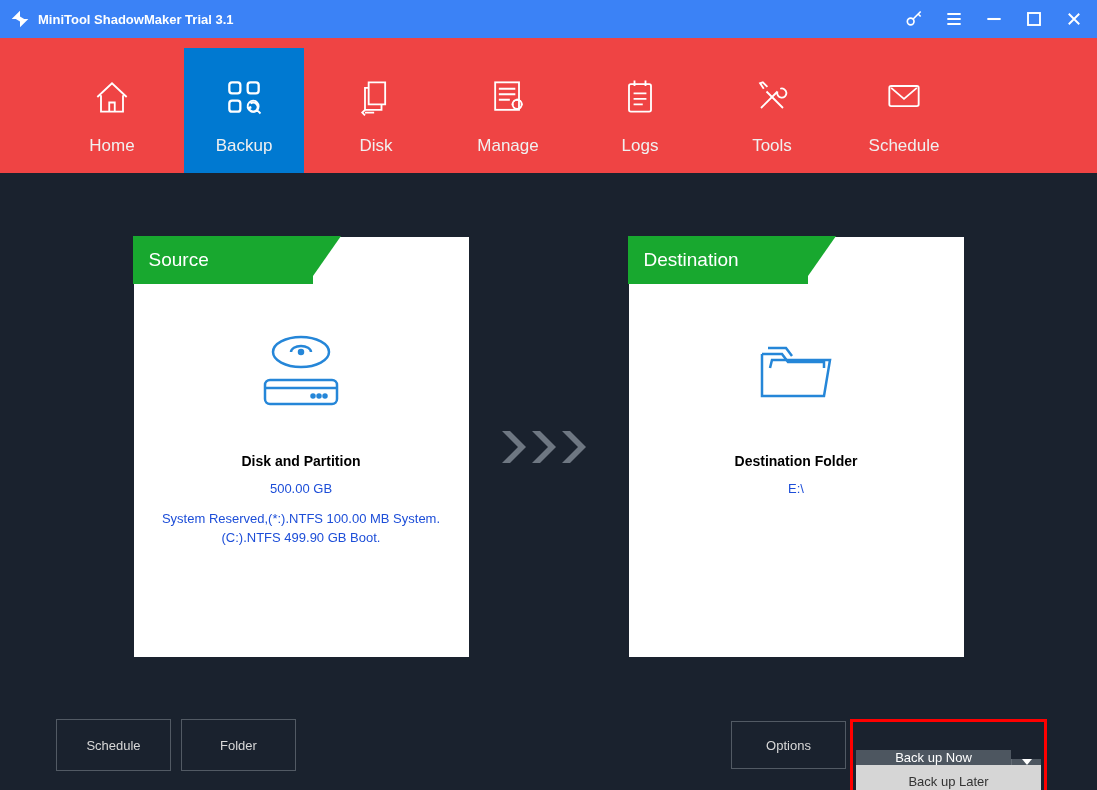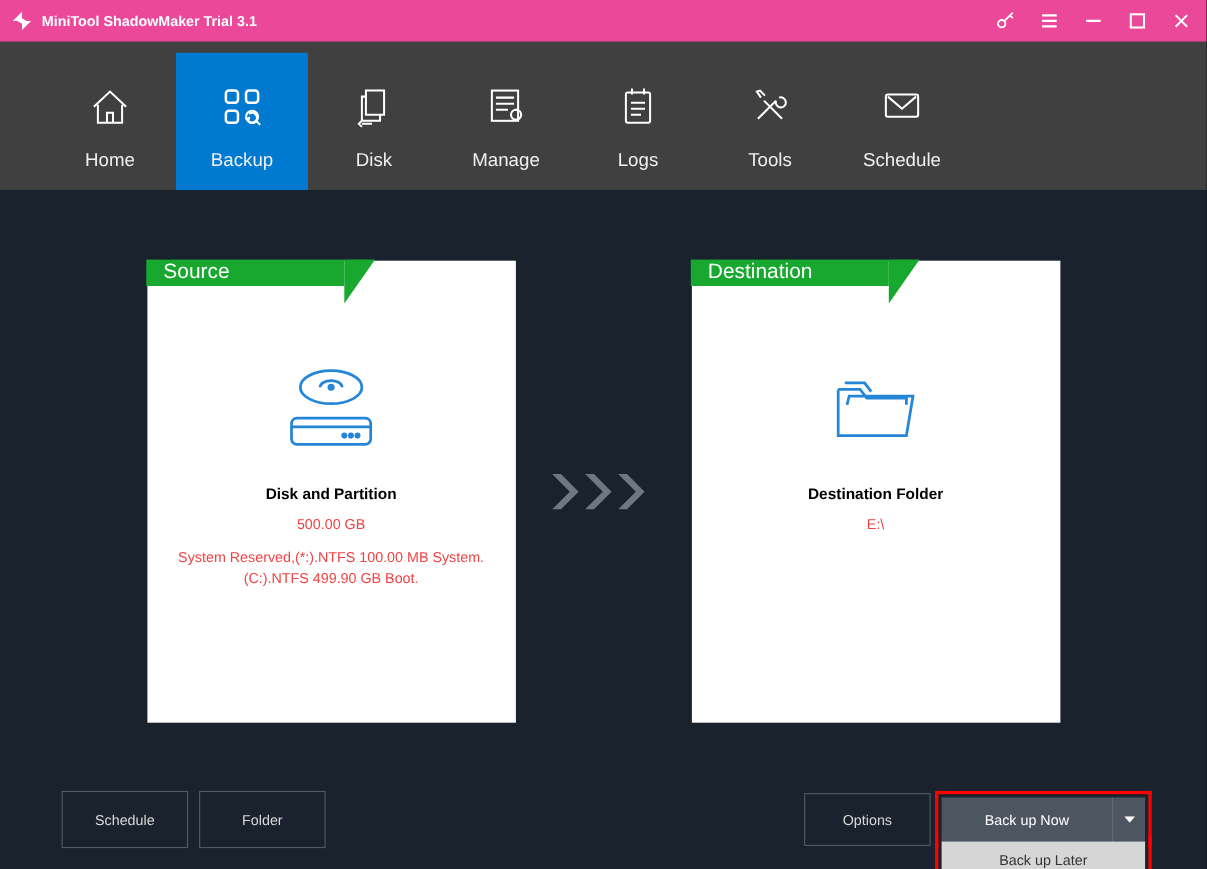--- a/index.html
+++ b/index.html
@@ -1,47 +1,47 @@
 <!DOCTYPE html>
 <html><head>
 <meta charset="utf-8">
 <style>
   * { box-sizing: border-box; margin: 0; padding: 0; }
   body { width: 1097px; height: 790px; background: #0f0f0f; font-family: "Segoe UI", Arial, sans-serif; overflow: hidden; }
   .window { width: 100%; height: 100%; display: flex; flex-direction: column; }
-  .titlebar { height: 38px; background: #ec4899; display: flex; align-items: center; padding: 0 10px; color: #fff; }
+  .titlebar { height: 38px; background: #3b82f6; display: flex; align-items: center; padding: 0 10px; color: #fff; }
   .titlebar .logo { width: 20px; height: 20px; margin-right: 8px; }
   .titlebar .title { font-size: 13px; font-weight: 600; flex: 1; }
   .titlebar .tb-right { display: flex; align-items: center; gap: 14px; }
   .tb-btn { width: 26px; height: 26px; display: flex; align-items: center; justify-content: center; cursor: pointer; }
-  .nav { height: 135px; background: #404040; display: flex; padding-top: 10px; }
+  .nav { height: 135px; background: #ef4444; display: flex; padding-top: 10px; gap: 12px; }
   .nav-item { width: 120px; height: 125px; display: flex; flex-direction: column; align-items: center; justify-content: center; color: #f0f0f0; cursor: pointer; padding-top: 6px; }
   .nav-gap-left { width: 40px; }
   .nav-item.active { background: #0079d1; }
   .nav-item .icon { height: 50px; display: flex; align-items: center; justify-content: center; }
   .nav-item .label { font-size: 17px; margin-top: 14px; }
   .content { flex: 1; background: #1a222e; position: relative; }
   .panels { display: flex; align-items: flex-start; justify-content: center; padding-top: 64px; gap: 25px; }
   .panel { width: 335px; height: 420px; background: #fff; position: relative; display: flex; flex-direction: column; align-items: center; cursor: pointer; }
-  .panel-tab { position: absolute; top: -1px; left: -1px; height: 24px; width: 180px; background: #18a82f; color: #fff; font-size: 19px; display: flex; align-items: center; padding-left: 16px; font-weight: 400; }
+  .panel-tab { position: absolute; top: -1px; left: -1px; height: 48px; width: 180px; background: #18a82f; color: #fff; font-size: 19px; display: flex; align-items: center; padding-left: 16px; font-weight: 400; }
   .panel-tab::after { content: ""; position: absolute; right: -28px; top: 0; width: 0; height: 0; border-bottom: 40px solid transparent; border-left: 28px solid #18a82f; }
   .panel-icon { margin-top: 88px; height: 90px; display: flex; align-items: center; justify-content: center; }
-  .panel-title { font-size: 14px; font-weight: 700; color: #000; margin-top: 26px; }
-  .panel-line { font-size: 13px; color: #ef4444; margin-top: 10px; text-align: center; padding: 0 14px; line-height: 1.5; }
+  .panel-title { font-size: 14px; font-weight: 700; color: #000; margin-top: 38px; }
+  .panel-line { font-size: 13px; color: #1d4ed8; margin-top: 10px; text-align: center; padding: 0 14px; line-height: 1.5; }
   .arrows { display: flex; align-items: center; justify-content: center; height: 420px; width: 110px; }
   .arrows svg { fill: #6b7580; }
   .bottom-bar { position: absolute; bottom: 25px; left: 0; right: 0; display: flex; padding: 0 56px; align-items: center; height: 40px; }
   .btn { border: 1px solid #525a64; color: #d8d8d8; background: transparent; font-size: 13px; cursor: pointer; display: flex; align-items: center; justify-content: center; }
   .btn-left { width: 115px; height: 52px; margin-right: 10px; }
   .spacer { flex: 1; }
   .btn-opts { width: 115px; height: 48px; margin-right: 10px; }
   .split-wrap { position: relative; }
   .highlight-box { position: absolute; top: -6px; left: -6px; right: -6px; bottom: -6px; border: 3px solid #f00; border-bottom: none; z-index: 5; pointer-events: none; }
   .highlight-box2 { position: absolute; top: 34px; left: -6px; right: -6px; height: 44px; border: 3px solid #f00; border-top: none; z-index: 5; pointer-events: none; }
-  .split-btn { display: flex; height: 40px; }
+  .split-btn { display: flex; height: 40px; align-items: flex-end; }
   .split-main { width: 155px; background: #4d5660; color: #fff; font-size: 13px; display: flex; align-items: center; justify-content: center; cursor: pointer; }
   .split-drop { width: 30px; background: #4d5660; border-left: 1px solid #636b74; display: flex; align-items: center; justify-content: center; cursor: pointer; }
   .dropdown { position: absolute; top: 40px; left: 0; width: 185px; height: 32px; background: #d6d6d6; display: flex; align-items: center; justify-content: center; color: #333; font-size: 13px; cursor: pointer; }
 </style>
 </head>
 <body>
 
 <div class="window">
   <div class="titlebar">
     <span class="logo">

